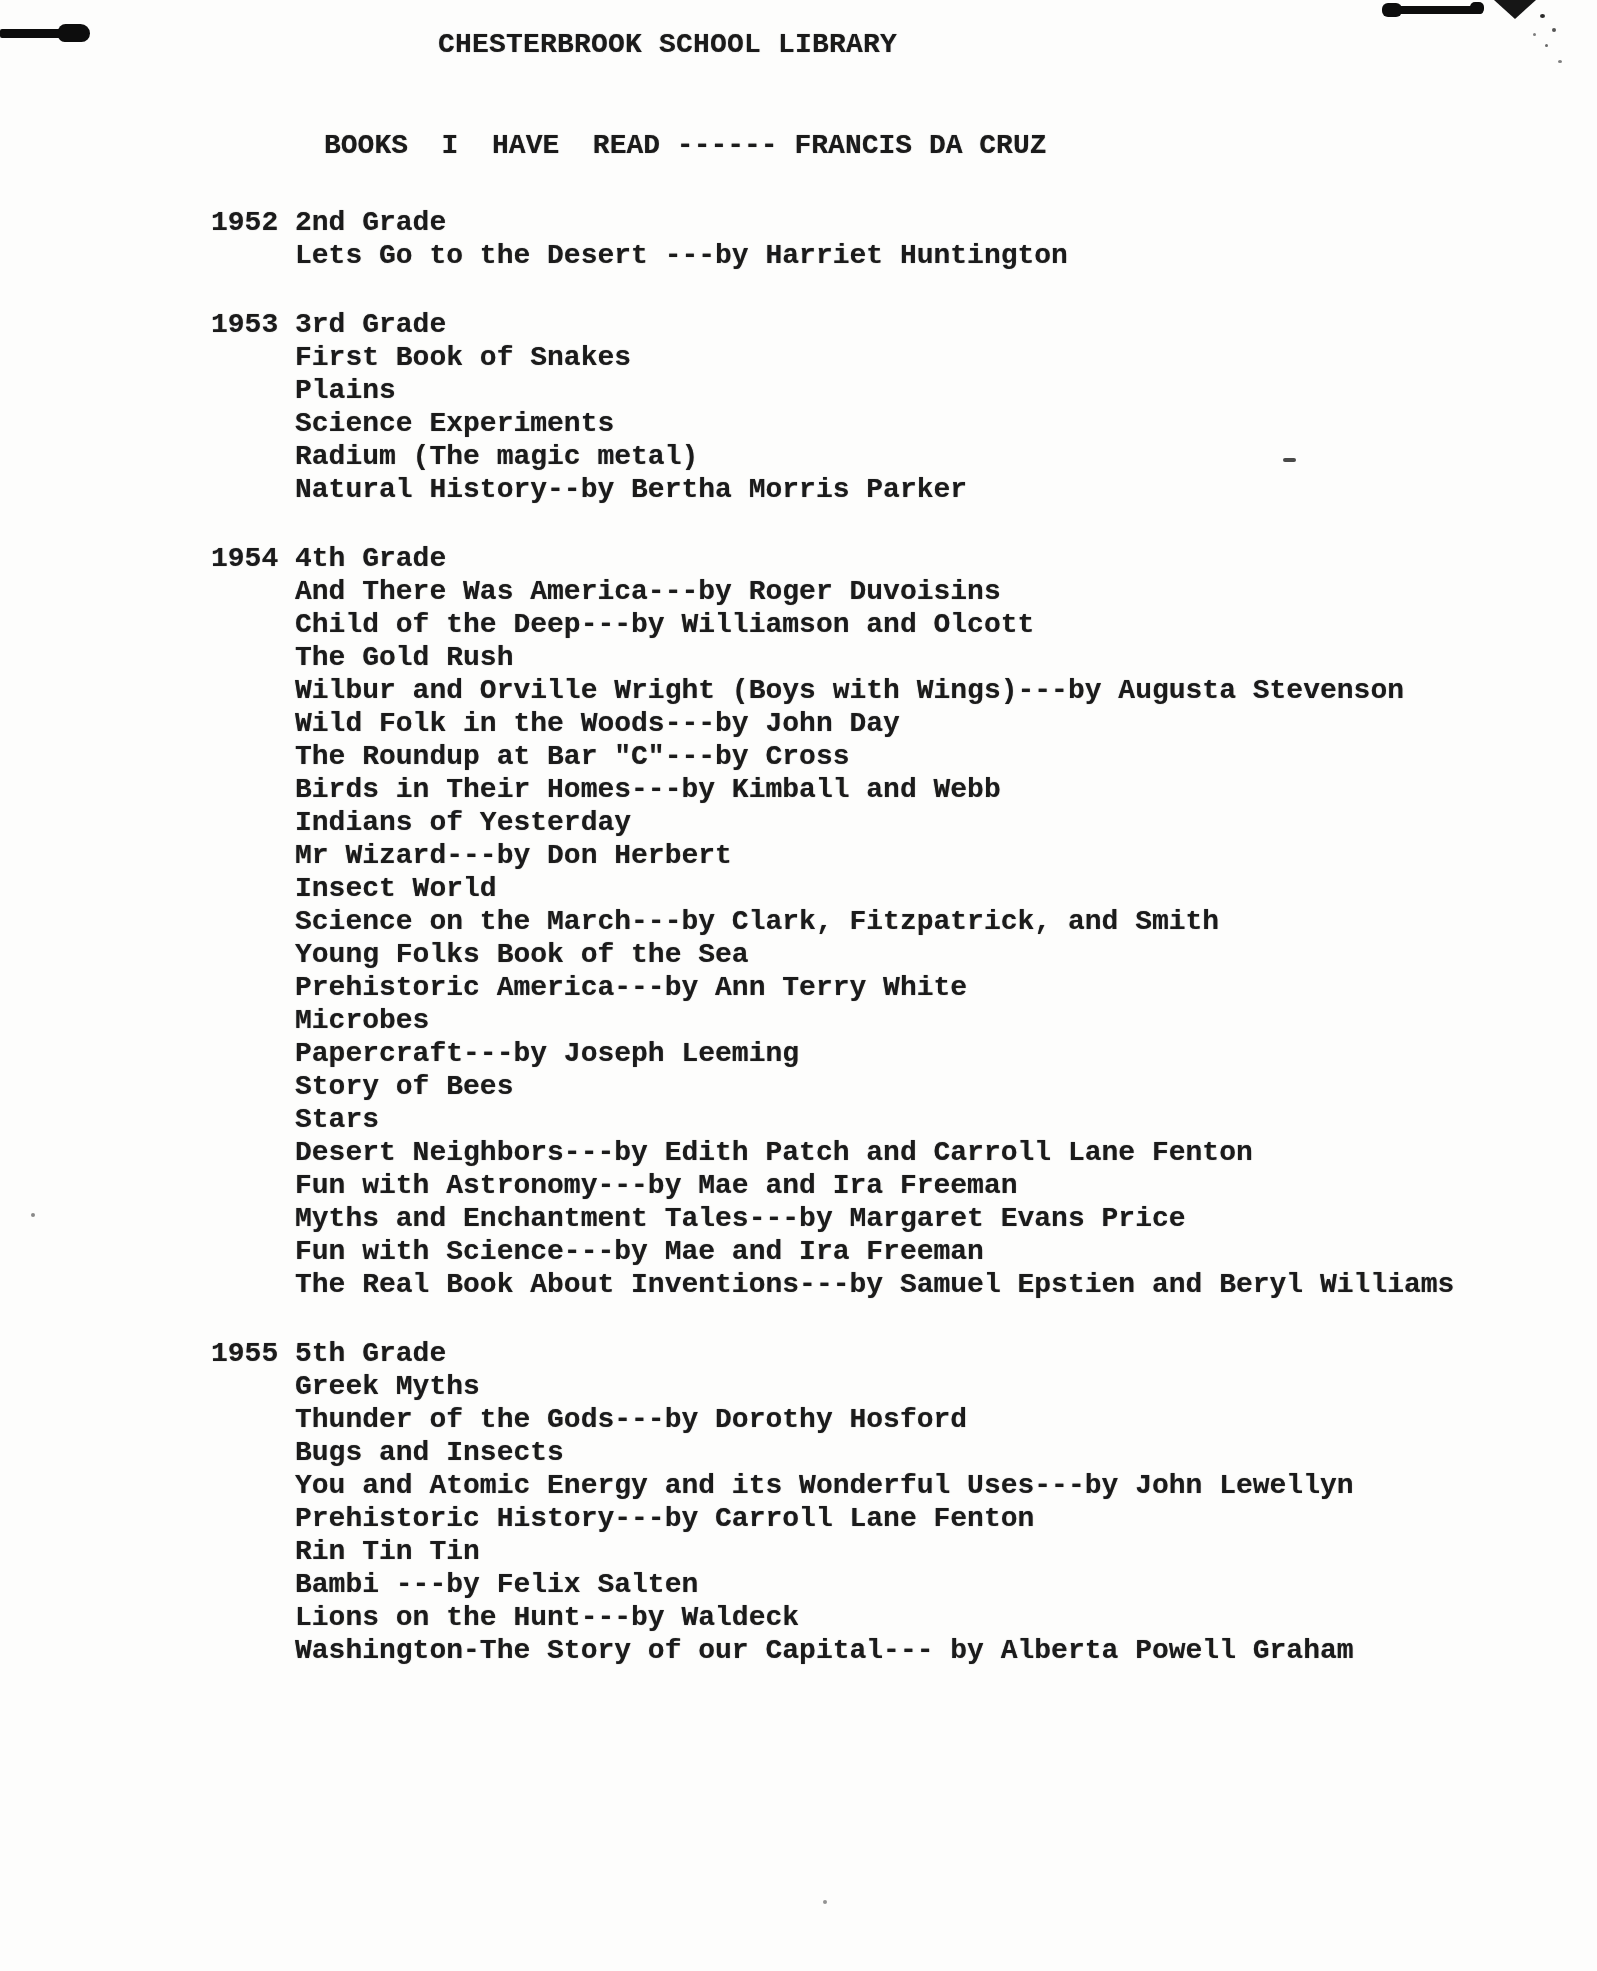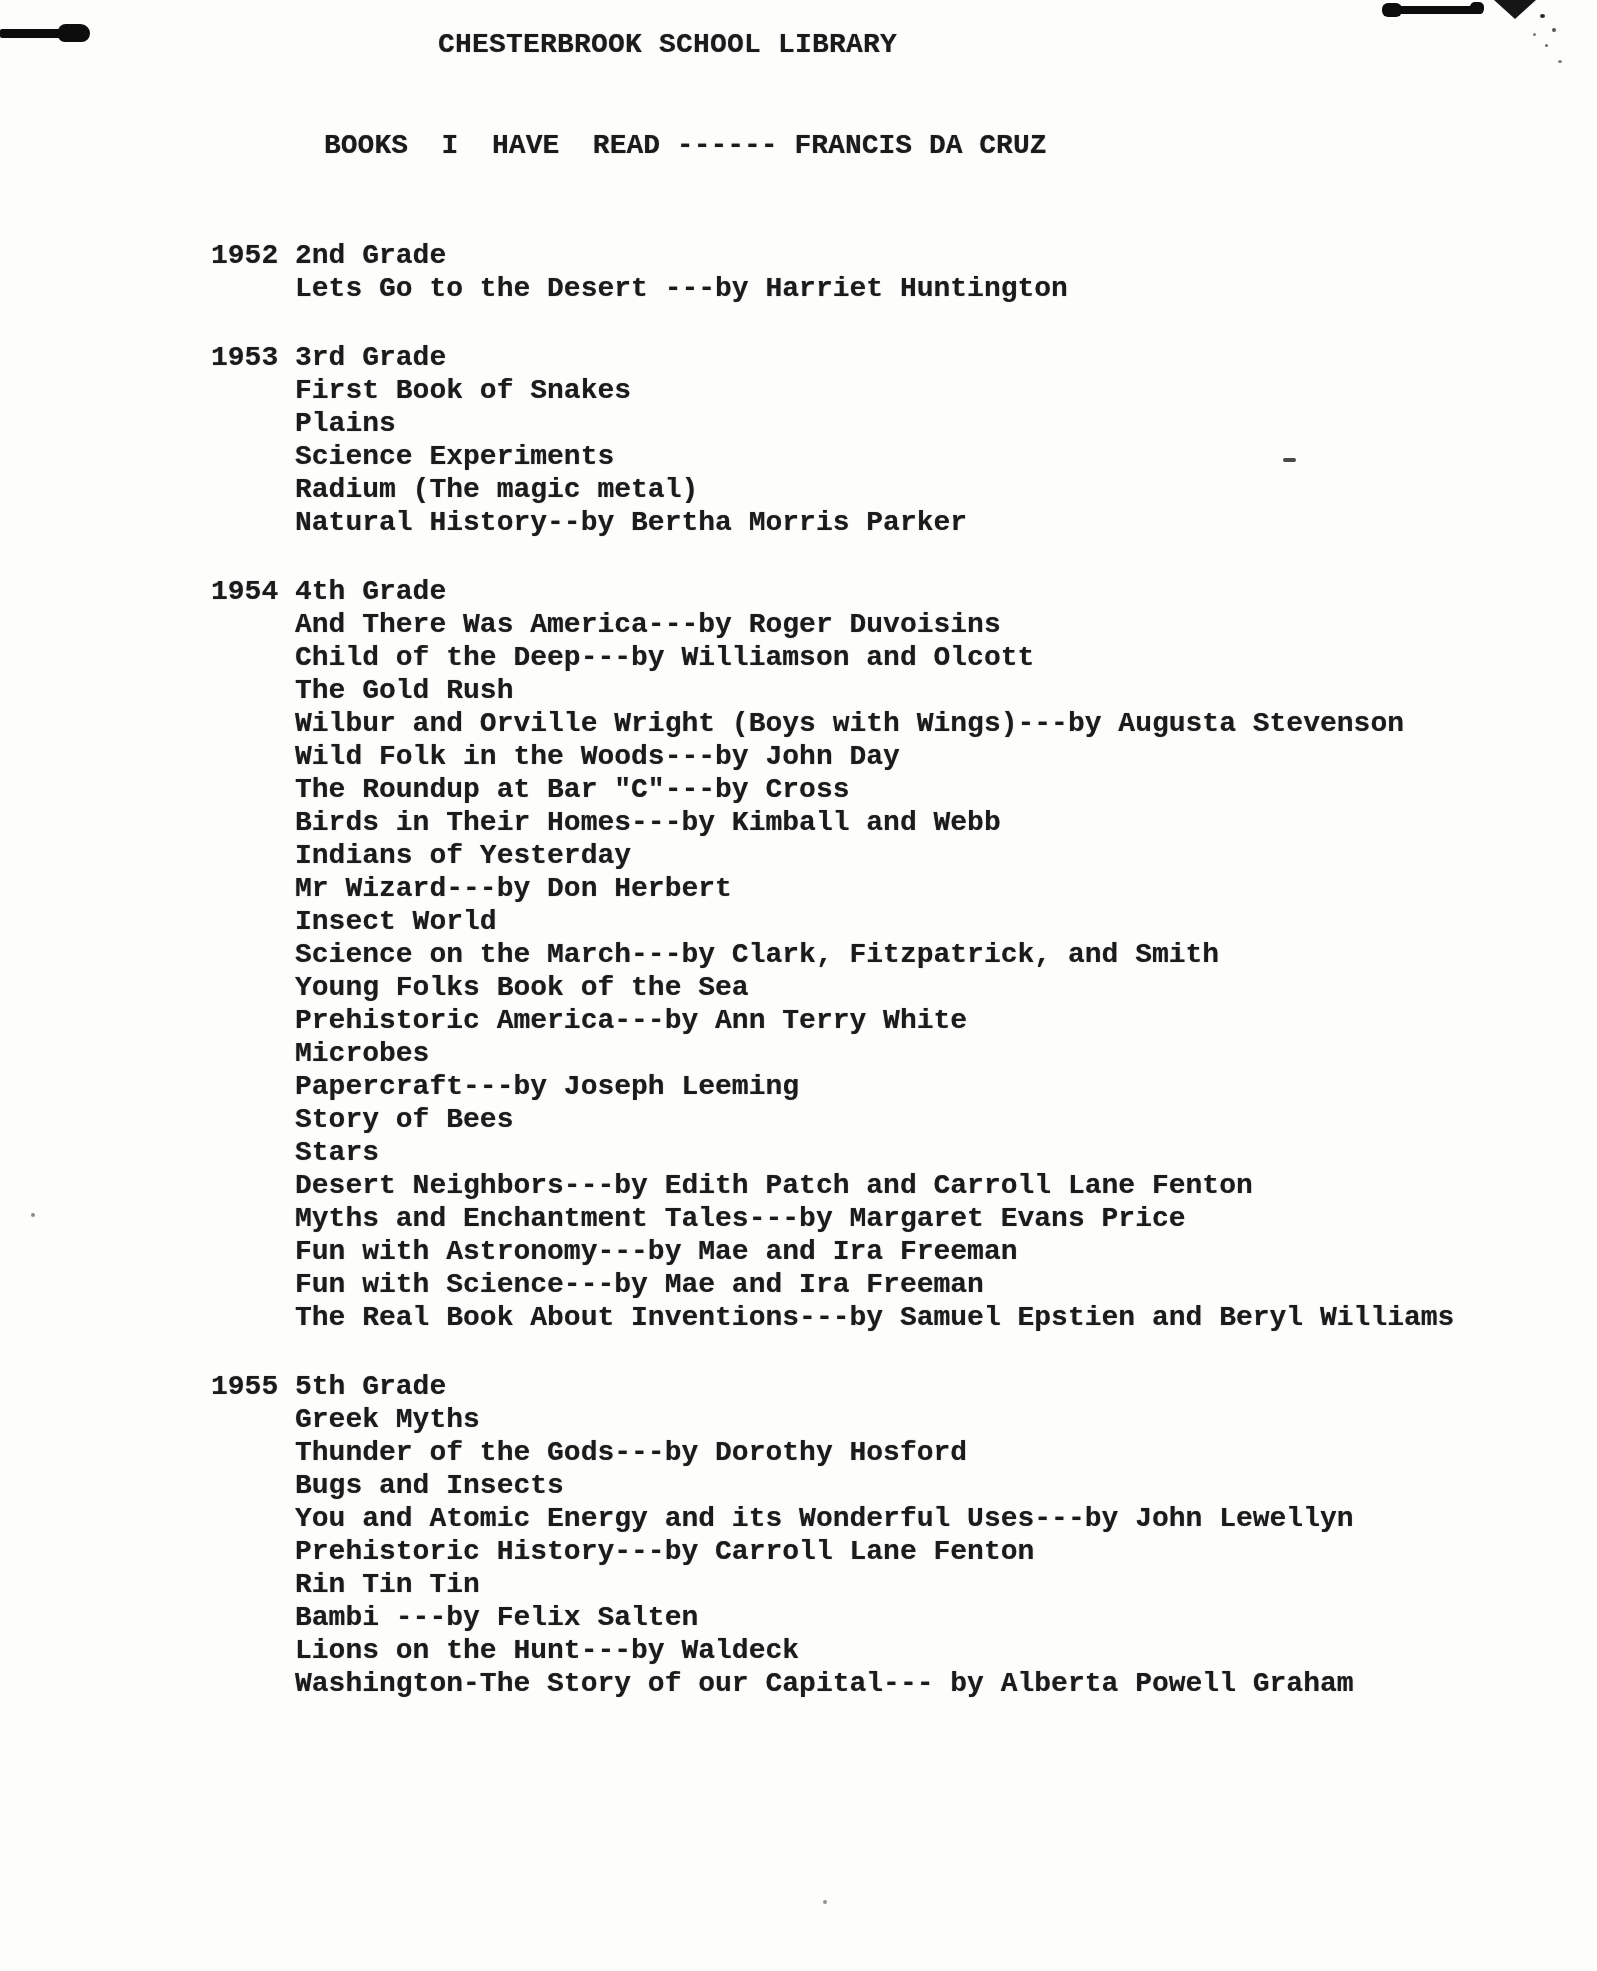--- a/index.html
+++ b/index.html
@@ -24,21 +24,21 @@
   .title {
     margin: 28px 0 0 410px;
     white-space: pre;
     letter-spacing: 0.2px;
   }
   .subtitle {
     margin: 68px 2px 0 296px;
     white-space: pre;
   }
   #book-sections {
-    margin: 77px 0 0 183px;
+    margin: 44px 0 0 183px;
   }
   .section {
     position: relative;
     padding-left: 84px;
     margin-bottom: 36px;
   }
   .year {
     position: absolute;
     left: 0;
     top: 0;
@@ -100,22 +100,22 @@
         <div class="book-line">Mr Wizard---by Don Herbert</div>
         <div class="book-line">Insect World</div>
         <div class="book-line">Science on the March---by Clark, Fitzpatrick, and Smith</div>
         <div class="book-line">Young Folks Book of the Sea</div>
         <div class="book-line">Prehistoric America---by Ann Terry White</div>
         <div class="book-line">Microbes</div>
         <div class="book-line">Papercraft---by Joseph Leeming</div>
         <div class="book-line">Story of Bees</div>
         <div class="book-line">Stars</div>
         <div class="book-line">Desert Neighbors---by Edith Patch and Carroll Lane Fenton</div>
+        <div class="book-line">Fun with Astronomy---by Mae and Ira Freeman</div>
         <div class="book-line">Myths and Enchantment Tales---by Margaret Evans Price</div>
-        <div class="book-line">Fun with Astronomy---by Mae and Ira Freeman</div>
         <div class="book-line">Fun with Science---by Mae and Ira Freeman</div>
         <div class="book-line">The Real Book About Inventions---by Samuel Epstien and Beryl Williams</div>
       </div>
       <div class="section">
         <div class="section-head"><span class="year">1955</span><span>5th Grade</span></div>
         <div class="book-line">Greek Myths</div>
         <div class="book-line">Thunder of the Gods---by Dorothy Hosford</div>
         <div class="book-line">Bugs and Insects</div>
         <div class="book-line">You and Atomic Energy and its Wonderful Uses---by John Lewellyn</div>
         <div class="book-line">Prehistoric History---by Carroll Lane Fenton</div>

